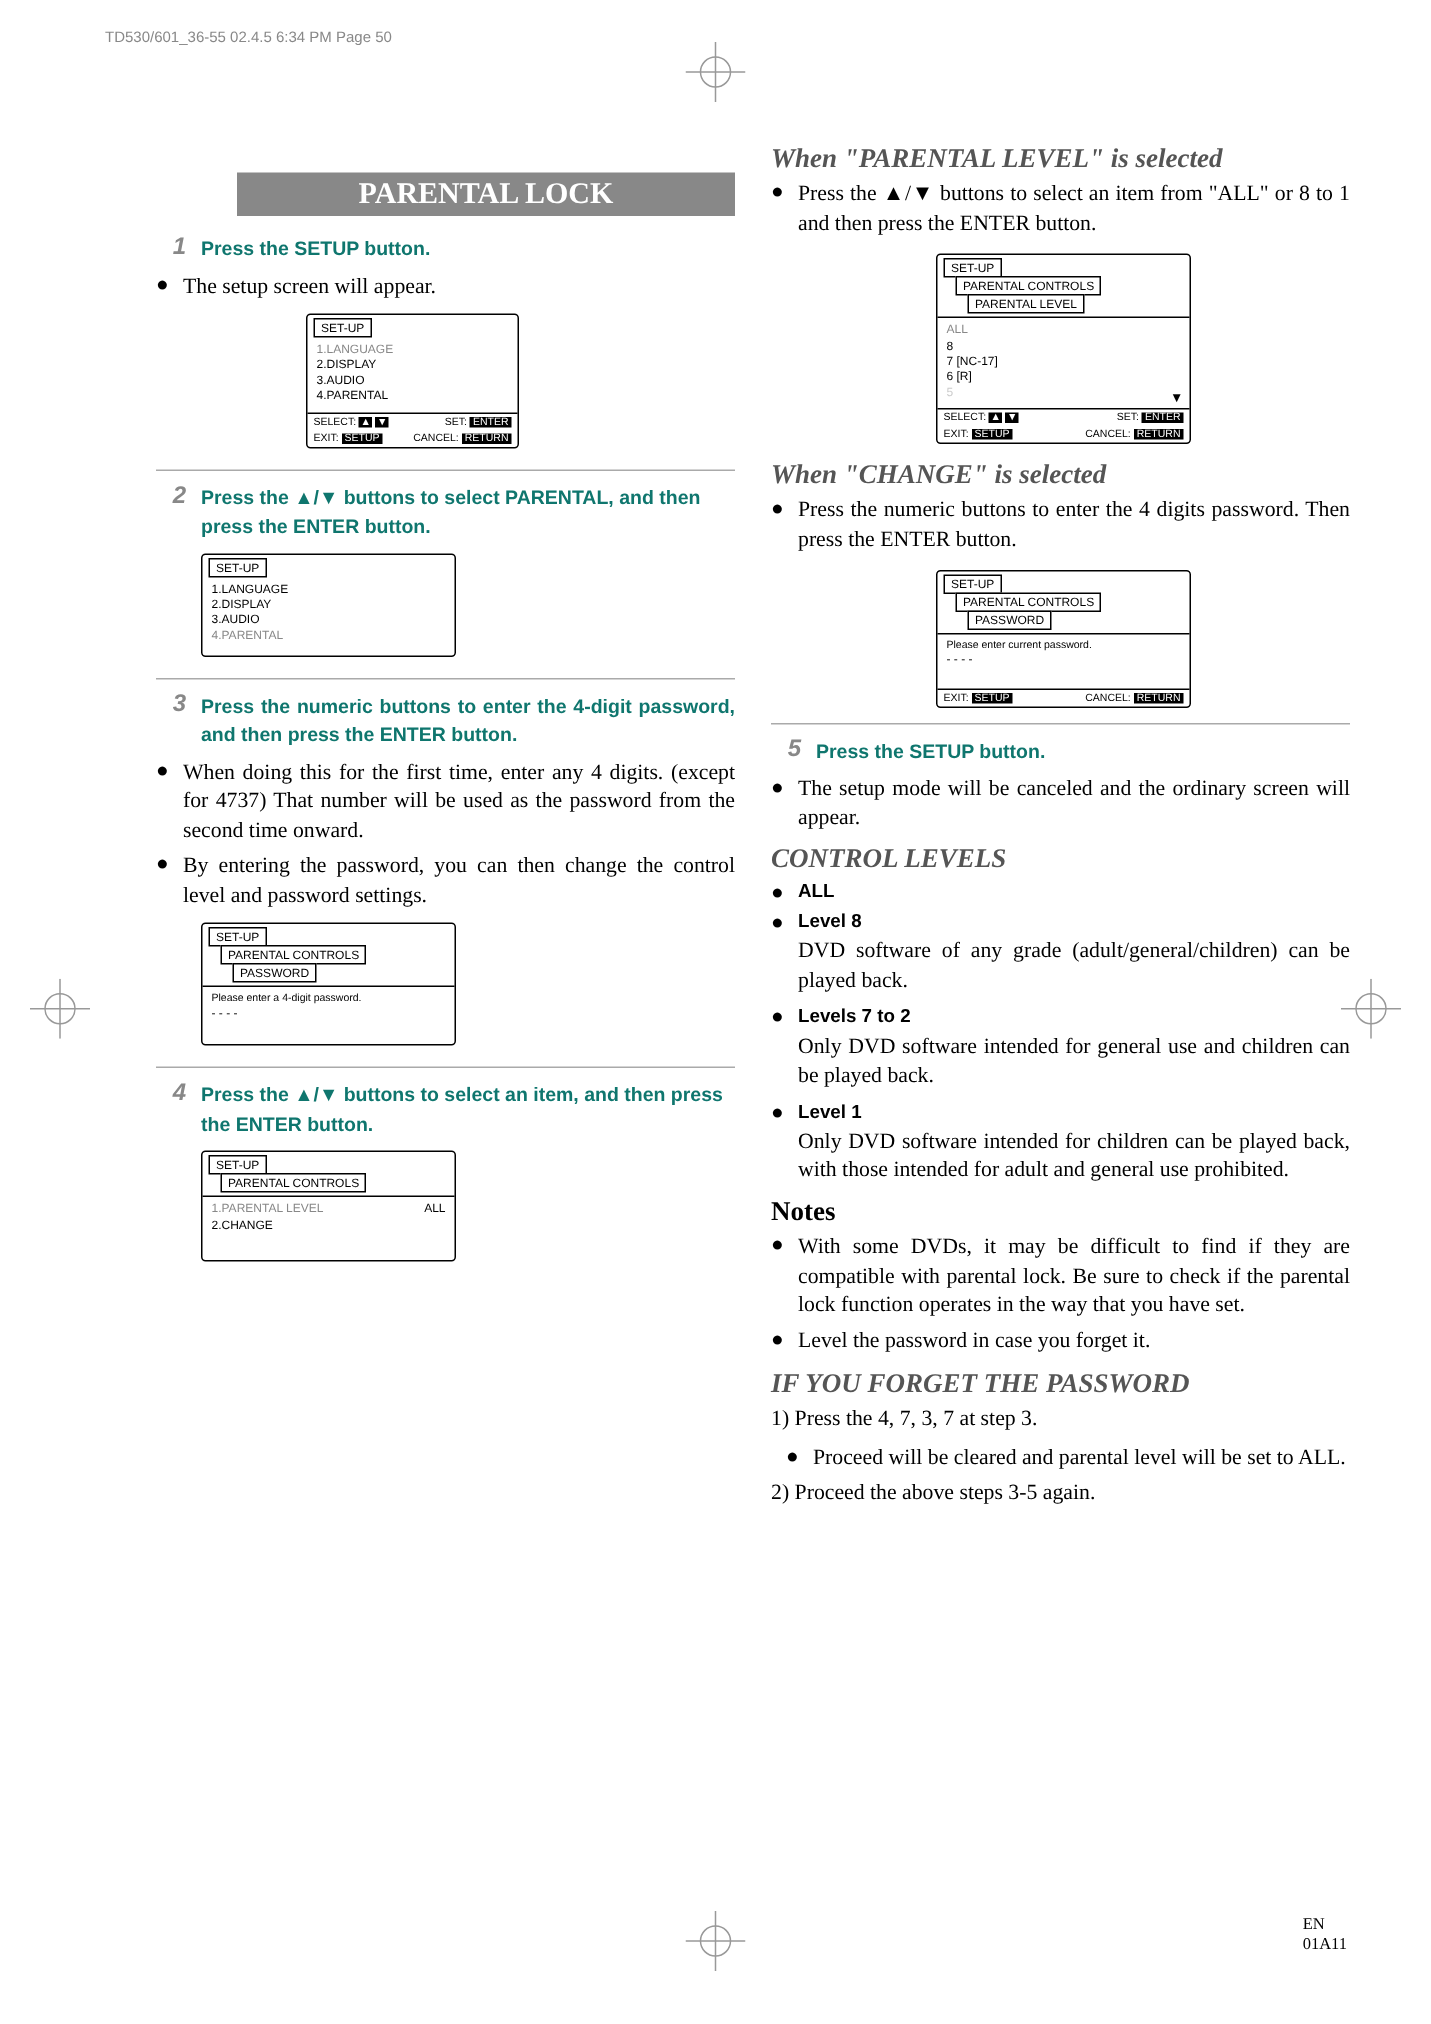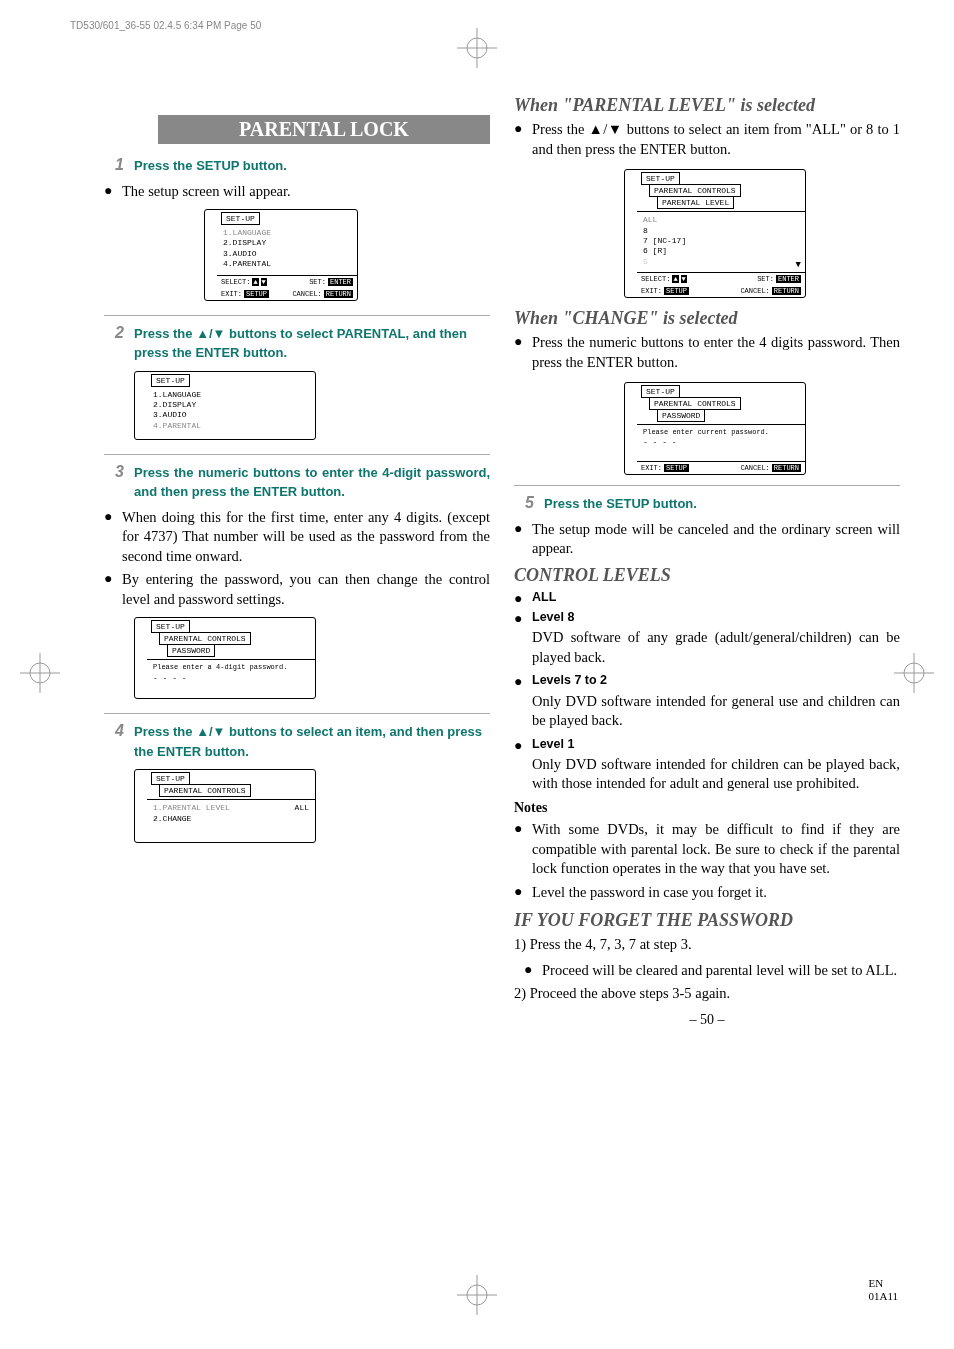--- a/index.html
+++ b/index.html
@@ -96,25 +96,24 @@
   line-height: 1.3;
 }
 .bullet-text {
   font-size: 14.5px;
   line-height: 1.35;
   text-align: justify;
 }
 .osd {
   border: 1px solid #000;
   border-radius: 3px;
-  font-family: Liberation Mono, monospace;
+  font-family: Liberation Sans, sans-serif;
   font-size: 8px;
   background: #fff;
   margin: 8px 0 14px 0;
-  padding-left: 12px;
 }
 .osd-small { width: 140px; margin-left: 100px; }
 .osd-med { width: 168px; margin-left: 30px; }
 .osd-med2 { width: 168px; margin-left: 30px; }
 .osd-col2 { width: 168px; margin-left: 110px; margin-top: 10px; margin-bottom: 10px;}
 .osd-tab {
   border: 1px solid #000;
   display: inline-block;
   padding: 1px 4px;
   margin-left: 4px;
@@ -164,21 +163,21 @@
   font-weight: bold;
   margin-bottom: 1px;
 }
 .sub-text {
   font-size: 14.5px;
   line-height: 1.35;
   text-align: justify;
   margin-bottom: 6px;
 }
 .notes-head {
-  font-size: 14px;
+  font-size: 18px;
   font-weight: bold;
   margin-top: 6px;
   margin-bottom: 4px;
 }
 .hr-thin {
   border: none;
   border-top: 1px solid #aaa;
   margin: 6px 0 8px 0;
 }
 .hr-thin-below-osd {
@@ -461,20 +460,19 @@
     </div>
 
     <div class="section-heading" style="margin-top:8px;">IF YOU FORGET THE PASSWORD</div>
     <div class="sub-text">1) Press the 4, 7, 3, 7 at step 3.</div>
     <div class="bullet-row" style="margin-left:10px;">
       <div class="bullet">●</div>
       <div class="bullet-text">Proceed will be cleared and parental level will be set to ALL.</div>
     </div>
     <div class="sub-text">2) Proceed the above steps 3-5 again.</div>
 
-    <div class="page-num">– 50 –</div>
   </div>
 
 </div>
 
 <div class="en-mark">
   <span>EN</span><br><span>01A11</span>
 </div>
 
 </body></html>

